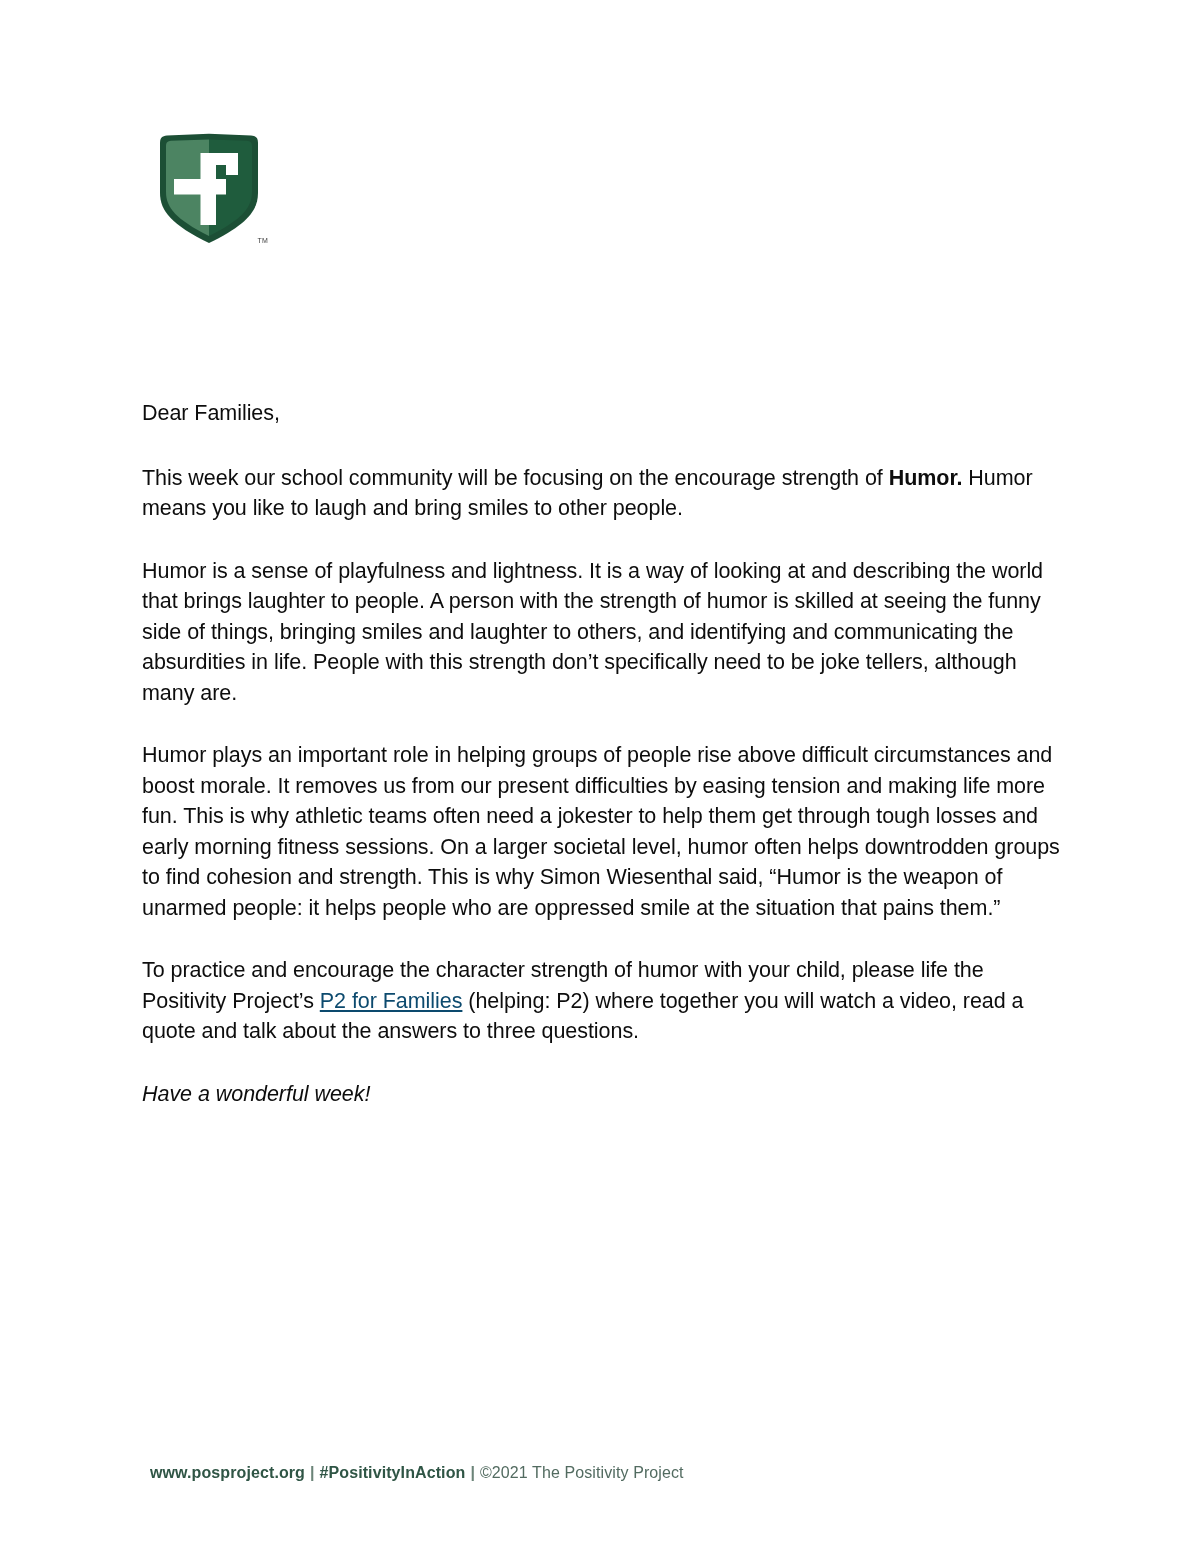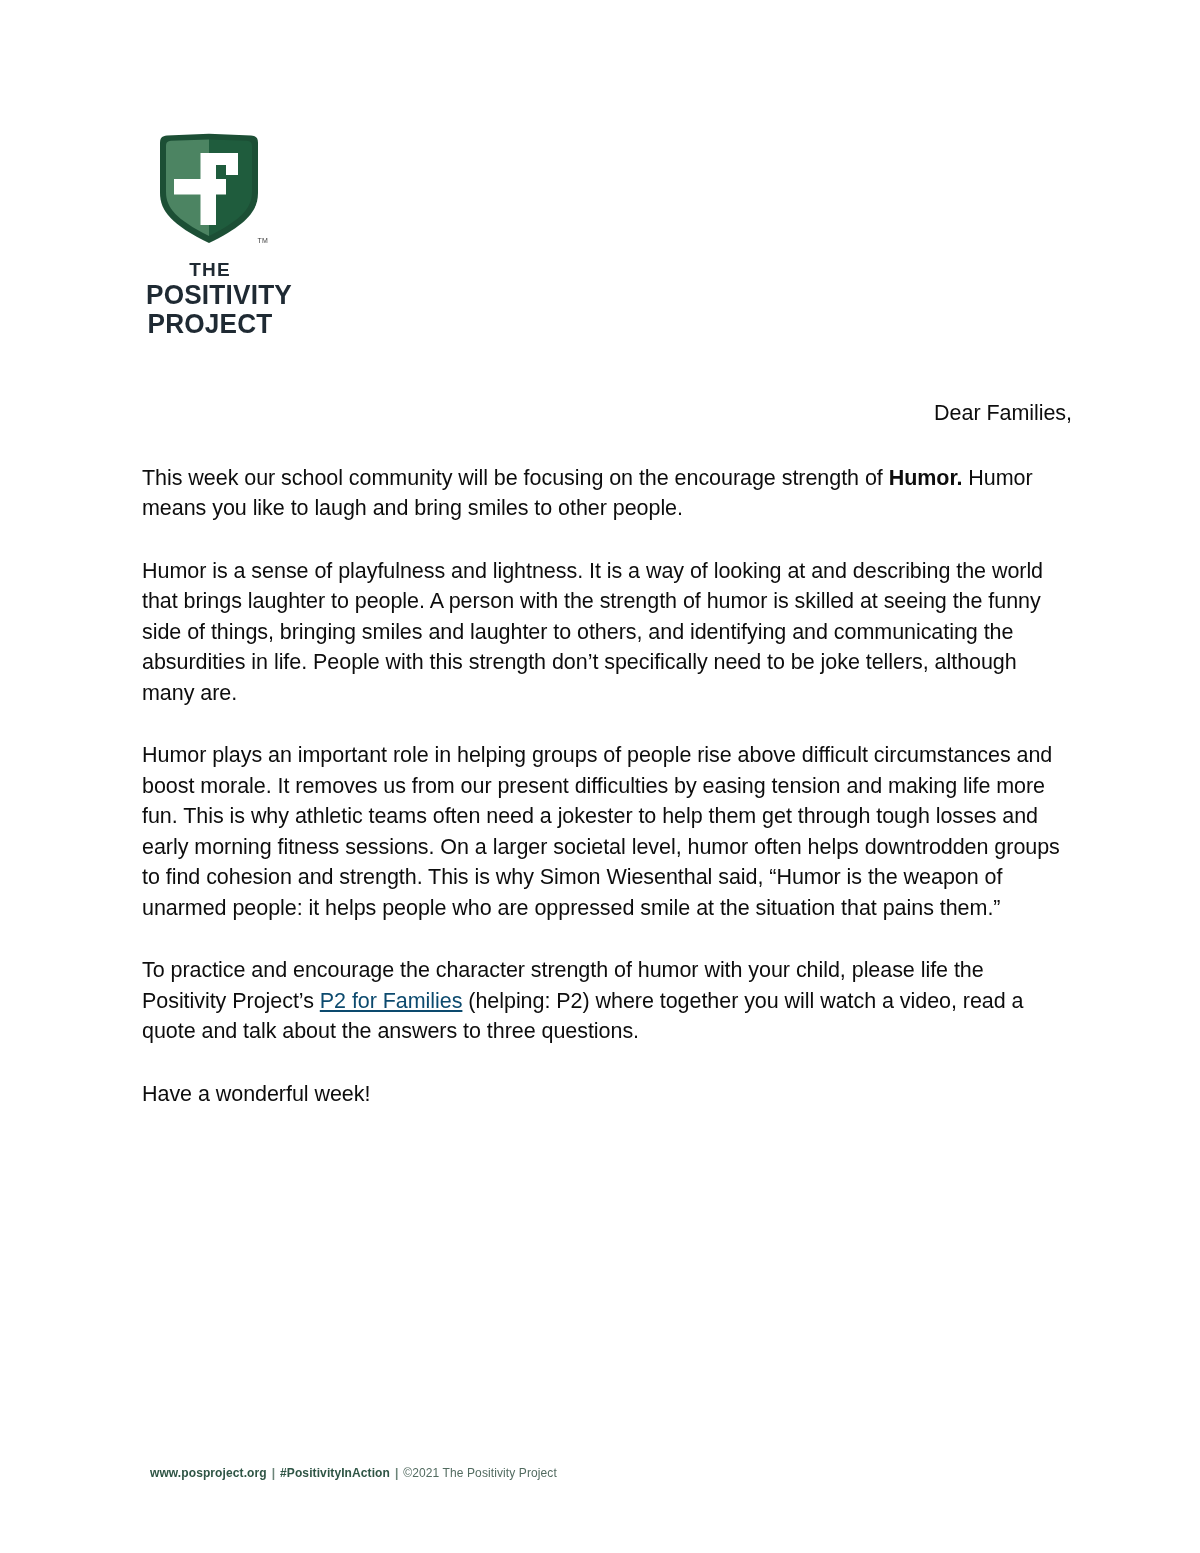--- a/index.html
+++ b/index.html
@@ -90,44 +90,44 @@
   .letter p {
     margin: 0 0 32px 0;
     font-size: 21.5px;
     line-height: 30.5px;
     color: #0d0d0d;
     font-family: "Liberation Sans", sans-serif;
     letter-spacing: -0.05px;
   }
   .letter p:last-child {
     margin-bottom: 0;
+    font-style: italic;
   }
   .salutation {
     margin-bottom: 34px !important;
-    text-align: right;
   }
   .strength-name {
     font-weight: bold;
   }
   .p2-link {
     color: #0c4a6e;
     text-decoration: underline;
     cursor: pointer;
   }
   .pw {
     font-weight: normal;
   }
 
   
   .footer {
     position: absolute;
     left: 150px;
     top: 1466px;
     font-family: "Liberation Sans", sans-serif;
-    font-size: 12px;
+    font-size: 16px;
     line-height: 14px;
     white-space: nowrap;
   }
   .footer .f-strong {
     font-weight: bold;
     color: #2f5545;
     letter-spacing: 0.1px;
   }
   .footer .f-sep {
     color: #6b8478;
@@ -157,25 +157,20 @@
 
         <rect x="46.5" y="20" width="15.5" height="72" fill="#ffffff"></rect>
 
         <rect x="20" y="46" width="52" height="15.5" fill="#ffffff"></rect>
 
         <path d="M62 20 L84 20 L84 42 L72 42 L72 32 L62 32 Z" fill="#ffffff"></path>
       </svg>
       <span class="tm-mark">TM</span>
     </div>
 
-    <div class="wordmark">
-      <div class="wm-the">THE</div>
-      <div class="wm-positivity">POSITIVITY</div>
-      <div class="wm-project">PROJECT</div>
-    </div>
 
   </div>
 
   <div class="letter">
 
     <p class="salutation">Dear Families,</p>
 
     <p>
       <span>This week our school community will be focusing on the encourage strength of </span><span class="strength-name">Humor.</span><span> Humor means you like to laugh and bring smiles to other people.</span>
     </p>

